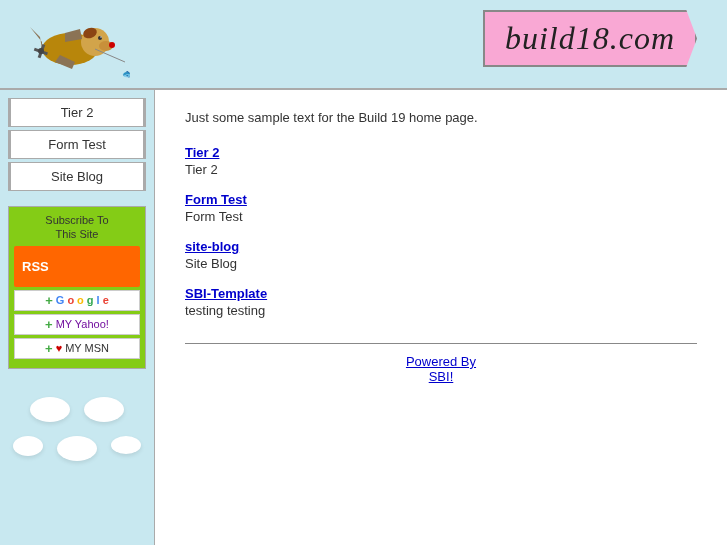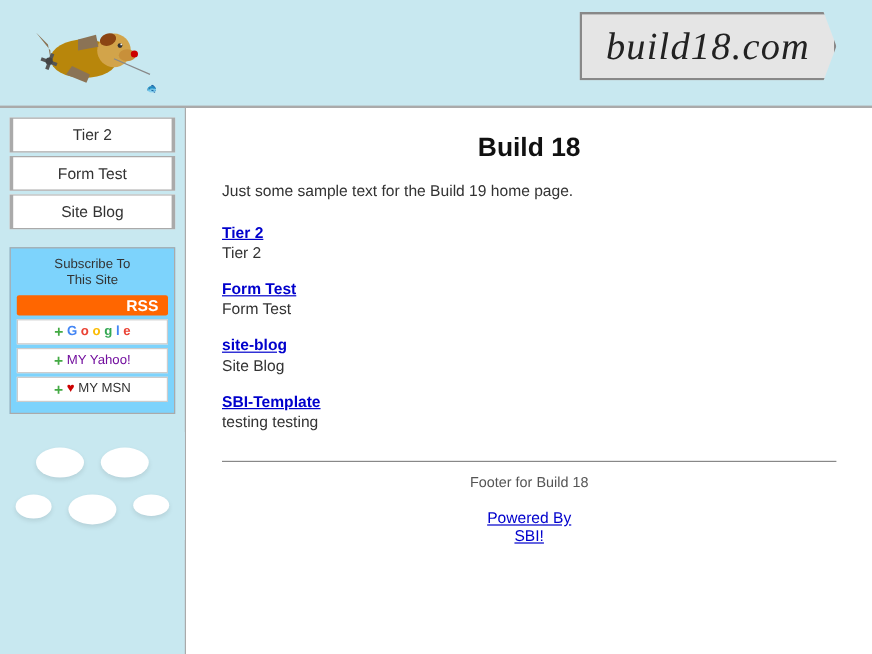--- a/index.html
+++ b/index.html
@@ -19,21 +19,21 @@
       position: relative;
       border-bottom: 2px solid #aaa;
     }
     
     #header-logo-right {
       position: absolute;
       right: 30px;
       top: 10px;
     }
     .logo-banner {
-      background: #e5e5e5;
+      background: #f9a8d4;
       border: 2px solid #888;
       padding: 8px 20px;
       clip-path: polygon(0 0, 95% 0, 100% 50%, 95% 100%, 0 100%);
       font-size: 32px;
       font-family: Georgia, serif;
       font-style: italic;
       color: #222;
       letter-spacing: 1px;
     }
 
@@ -63,39 +63,39 @@
       font-size: 13px;
       color: #333;
       text-decoration: none;
       cursor: pointer;
     }
 
     
     .subscribe-box {
       margin: 15px 8px;
       border: 1px solid #aaa;
-      background: #7dd3fc;
+      background: #84cc16;
       padding: 6px 5px;
       text-align: center;
     }
     .subscribe-title {
       font-size: 11px;
       color: #333;
       margin-bottom: 4px;
       line-height: 1.3;
     }
     .rss-btn {
       display: block;
       background: #f60;
       color: white;
       font-weight: bold;
       font-size: 13px;
-      padding: 1px 8px;
+      padding: 13px 8px;
       margin: 3px auto;
-      text-align: right;
+      text-align: left;
       border-radius: 2px;
       cursor: pointer;
       text-decoration: none;
     }
     .sub-btn {
       display: flex;
       align-items: center;
       justify-content: center;
       background: #fff;
       border: 1px solid #ccc;
@@ -273,21 +273,20 @@
         <div class="cloud"></div>
         <div class="cloud"></div>
         <div class="cloud" style="width:30px;height:20px;"></div>
         <div class="cloud"></div>
         <div class="cloud" style="width:30px;height:18px;"></div>
       </div>
     </div>
   </div>
 
   <div id="main">
-    <h1>Build 18</h1>
     <p class="intro-text">Just some sample text for the Build 19 home page.</p>
 
     <div id="content-sections">
         <div class="content-section">
           <a href="#tier2">Tier 2</a>
           <p>Tier 2</p>
         </div>
         <div class="content-section">
           <a href="#formtest">Form Test</a>
           <p>Form Test</p>
@@ -296,21 +295,20 @@
           <a href="#siteblog">site-blog</a>
           <p>Site Blog</p>
         </div>
         <div class="content-section">
           <a href="#sbitemplate">SBI-Template</a>
           <p>testing testing</p>
         </div>
       </div>
 
     <hr class="footer-divider">
-    <p class="footer-text">Footer for Build 18</p>
 
     <div class="powered-by">
       <a href="#">
         <span>Powered By</span><br>
         <span>SBI!</span>
       </a>
     </div>
   </div>
 </div>
 

